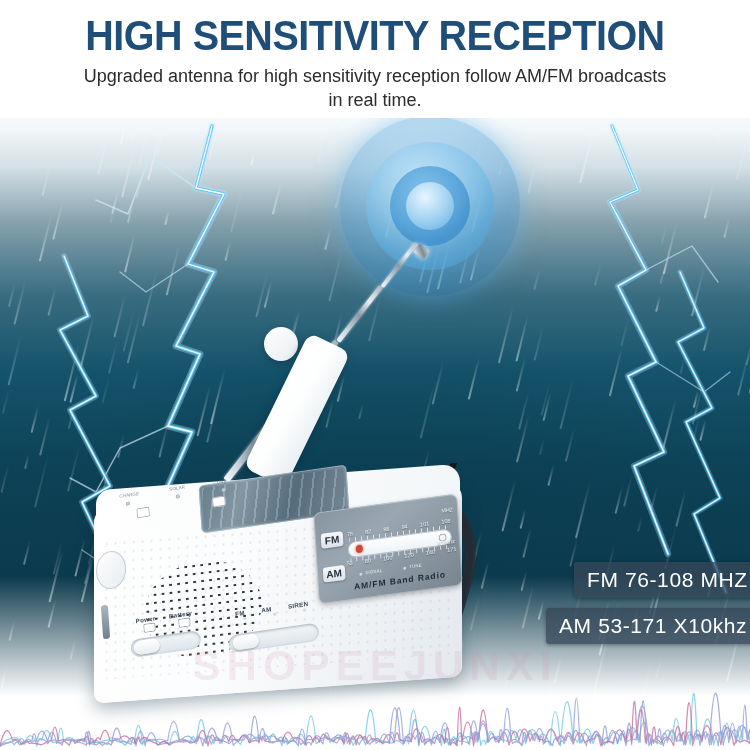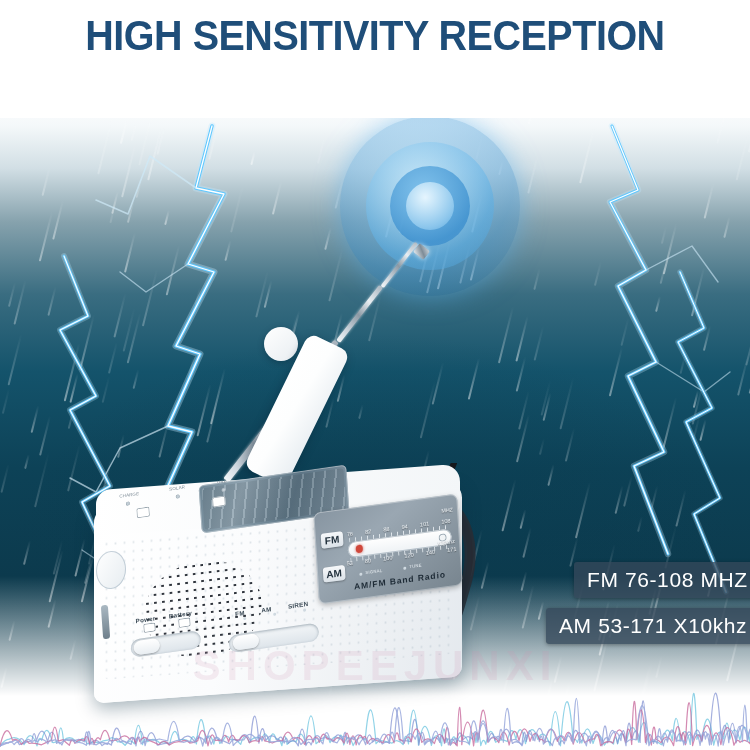--- a/index.html
+++ b/index.html
@@ -596,15 +596,16 @@
     <g id="wavegroup" fill="none" stroke-linejoin="round" stroke-linecap="round">
         <path d="M0 116 Q4.7 109.3 9.4 109.1 Q14.4 106.0 19.4 109.6 Q21.8 112.1 24.1 114.6 Q30.6 96.3 37.0 115.8 Q39.4 104.5 41.7 110.3 Q47.0 89.3 52.3 112.5 Q55.3 113.2 58.2 110.4 Q60.8 85.3 63.5 110.8 Q69.4 104.5 75.3 110.8 Q77.4 112.0 79.6 111.4 Q83.3 104.5 87.0 113.8 Q93.0 111.3 98.9 112.8 Q103.5 109.9 108.1 110.1 Q112.8 104.5 117.5 111.9 Q121.3 110.4 125.1 115.4 Q129.7 107.4 134.4 113.9 Q138.4 76.6 142.5 114.6 Q145.0 105.0 147.6 111.7 Q153.8 106.6 159.9 113.2 Q164.8 109.9 169.6 114.7 Q174.4 90.3 179.2 110.6 Q184.6 107.6 190.1 112.4 Q193.2 100.1 196.4 114.0 Q201.0 66.7 205.7 111.2 Q209.7 99.8 213.8 114.0 Q216.8 100.4 219.8 113.5 Q221.8 111.1 223.8 109.1 Q227.0 103.1 230.3 109.7 Q235.5 108.5 240.7 114.4 Q245.0 99.3 249.2 112.5 Q255.5 103.9 261.7 109.6 Q265.5 96.8 269.2 112.8 Q272.7 96.4 276.2 109.9 Q279.1 106.3 281.9 115.7 Q284.5 97.5 287.1 114.4 Q291.6 109.0 296.1 111.8 Q301.0 95.2 305.9 114.3 Q310.9 57.7 316.0 113.7 Q319.4 110.1 322.8 110.1 Q326.4 100.1 330.0 112.7 Q334.5 103.2 339.0 109.1 Q341.3 98.9 343.7 114.9 Q348.4 100.1 353.1 115.6 Q359.2 103.0 365.2 110.2 Q370.6 47.9 376.0 113.7 Q378.4 110.5 380.9 110.7 Q386.3 111.6 391.8 113.2 Q397.4 107.7 403.1 114.5 Q405.8 98.7 408.5 113.8 Q413.5 45.8 418.5 115.2 Q424.9 77.3 431.4 115.4 Q436.5 95.7 441.6 115.8 Q443.9 83.8 446.1 112.5 Q448.4 104.0 450.7 114.9 Q453.6 100.2 456.6 112.4 Q463.0 96.9 469.4 114.9 Q472.7 92.8 476.0 112.5 Q478.4 92.8 480.8 115.6 Q483.3 105.7 485.8 114.2 Q490.6 89.7 495.5 112.2 Q501.4 107.8 507.3 111.5 Q511.6 91.0 515.9 109.1 Q520.7 88.0 525.5 113.7 Q531.6 87.8 537.7 109.3 Q543.9 96.2 550.1 115.7 Q555.3 47.5 560.5 115.8 Q566.8 30.5 573.1 110.1 Q575.3 107.7 577.5 112.4 Q579.7 104.7 581.9 113.0 Q587.4 84.4 593.0 113.5 Q598.6 95.8 604.3 115.1 Q608.9 107.7 613.5 114.1 Q615.6 101.1 617.6 113.9 Q622.0 94.7 626.4 111.9 Q632.5 82.6 638.6 112.1 Q643.9 72.7 649.2 112.7 Q655.4 109.5 661.6 114.7 Q667.0 87.7 672.4 110.5 Q676.2 66.1 680.1 111.3 Q685.2 90.5 690.3 114.4 Q693.6 15.1 696.9 109.4 Q699.3 99.1 701.8 110.6 Q707.7 65.4 713.7 115.2 Q718.8 93.1 723.8 109.1 Q726.9 77.2 730.0 109.2 Q734.9 90.3 739.9 110.2 Q744.7 83.0 749.6 112.4 Q752.1 75.8 754.6 110.0" stroke="#4db8d8" stroke-width="1.25" opacity="0.62"></path>
         <path d="M0 116 Q6.5 112.9 13.0 111.4 Q16.2 108.1 19.4 114.6 Q25.7 112.4 32.0 110.7 Q34.1 96.4 36.3 111.2 Q42.0 90.7 47.6 111.8 Q52.1 91.9 56.6 113.4 Q59.3 110.6 61.9 115.0 Q64.4 108.2 66.9 110.1 Q72.9 111.6 78.8 109.3 Q81.7 110.2 84.5 111.8 Q87.0 90.6 89.4 114.8 Q95.7 105.5 102.0 115.6 Q106.7 111.2 111.4 115.1 Q116.3 83.8 121.2 110.0 Q126.1 111.8 131.1 114.4 Q133.6 101.4 136.0 115.8 Q140.6 86.6 145.1 115.7 Q151.2 90.0 157.3 115.2 Q163.8 113.1 170.3 112.9 Q176.0 110.2 181.8 109.5 Q188.1 101.7 194.5 111.7 Q200.2 102.6 206.0 113.5 Q211.5 85.1 217.1 109.1 Q223.3 110.2 229.5 113.8 Q234.0 106.4 238.6 111.3 Q244.6 97.9 250.6 111.3 Q254.7 59.9 258.9 113.2 Q262.3 85.2 265.7 110.7 Q271.8 101.0 277.9 110.5 Q281.0 102.5 284.2 113.1 Q286.2 103.1 288.2 113.4 Q293.3 106.8 298.3 115.9 Q302.1 82.6 305.9 115.6 Q308.5 109.2 311.2 114.9 Q315.9 100.1 320.6 109.1 Q326.7 105.0 332.9 111.7 Q338.0 98.3 343.1 110.9 Q345.2 92.7 347.3 113.3 Q350.5 106.2 353.7 109.6 Q359.7 98.3 365.7 114.7 Q369.2 96.6 372.6 112.1 Q377.4 103.6 382.2 114.0 Q385.8 110.9 389.4 113.1 Q394.8 43.9 400.3 110.9 Q405.6 110.1 410.9 111.7 Q414.9 65.5 418.9 115.0 Q422.1 90.5 425.3 113.9 Q428.0 110.0 430.8 111.0 Q435.4 103.7 440.0 112.1 Q442.2 98.3 444.4 113.5 Q446.4 101.9 448.4 114.9 Q452.1 103.6 455.9 114.8 Q459.4 93.7 462.9 109.9 Q467.9 103.7 472.9 109.5 Q475.4 92.4 477.9 112.1 Q483.0 75.4 488.1 111.3 Q491.5 95.8 494.9 110.3 Q498.0 102.6 501.1 109.6 Q506.7 87.1 512.4 113.4 Q517.2 109.5 522.0 114.9 Q524.1 91.5 526.3 111.4 Q529.7 90.2 533.1 110.4 Q536.2 94.8 539.4 111.6 Q541.4 99.6 543.4 114.1 Q547.9 107.4 552.4 115.7 Q555.8 100.4 559.3 114.8 Q561.7 107.2 564.2 113.8 Q568.0 99.3 571.7 111.2 Q575.6 90.4 579.4 109.3 Q584.9 95.2 590.4 113.2 Q596.2 87.6 602.0 115.8 Q604.9 77.7 607.7 112.8 Q612.6 87.5 617.5 113.4 Q621.7 92.3 626.0 115.6 Q628.9 73.3 631.8 110.7 Q635.9 90.0 640.1 112.4 Q643.2 28.4 646.3 114.1 Q649.9 95.7 653.5 113.3 Q658.5 97.6 663.4 115.9 Q665.5 104.2 667.5 112.2 Q671.9 88.1 676.2 111.5 Q680.0 94.2 683.8 115.0 Q688.4 92.0 693.1 109.6 Q697.5 89.7 701.9 111.8 Q705.7 90.1 709.5 115.0 Q715.4 13.8 721.2 110.0 Q725.0 79.6 728.8 112.6 Q732.5 74.1 736.1 113.0 Q741.9 79.5 747.7 109.5 Q753.8 77.3 759.9 114.6" stroke="#7f8fd0" stroke-width="1.25" opacity="0.70"></path>
         <path d="M0 116 Q6.3 88.6 12.5 110.3 Q17.1 107.2 21.6 114.5 Q25.4 107.7 29.1 113.3 Q35.3 112.7 41.5 114.8 Q46.5 112.0 51.5 110.4 Q54.9 83.7 58.2 111.1 Q60.7 110.5 63.1 109.7 Q66.3 112.8 69.4 115.3 Q72.1 105.5 74.8 113.3 Q79.6 108.1 84.3 110.4 Q87.0 101.5 89.7 113.7 Q91.9 102.8 94.1 114.6 Q97.2 104.0 100.3 109.8 Q105.2 90.4 110.0 110.7 Q114.4 110.9 118.8 109.4 Q124.5 102.4 130.1 109.6 Q132.8 103.6 135.5 113.5 Q137.7 102.8 139.8 111.7 Q144.1 103.7 148.4 110.2 Q153.6 112.2 158.7 114.7 Q164.0 107.8 169.2 115.1 Q175.2 110.6 181.2 111.8 Q185.5 108.7 189.8 113.0 Q193.8 113.0 197.8 110.6 Q202.9 87.9 208.0 115.9 Q211.7 97.2 215.3 110.5 Q218.3 110.1 221.4 110.9 Q225.0 99.4 228.6 112.0 Q232.0 99.9 235.4 109.8 Q237.8 110.9 240.1 109.3 Q244.8 100.4 249.4 112.8 Q254.2 109.2 259.0 111.6 Q261.9 102.2 264.7 111.0 Q268.5 111.6 272.3 113.0 Q277.4 110.3 282.5 110.5 Q287.8 94.2 293.2 109.6 Q298.9 103.8 304.7 114.4 Q309.0 98.0 313.3 112.1 Q316.3 102.0 319.3 112.3 Q323.2 98.0 327.1 109.1 Q330.4 107.3 333.7 111.5 Q338.8 103.2 344.0 113.2 Q347.0 92.5 349.9 114.5 Q353.0 96.9 356.2 114.8 Q359.5 99.2 362.9 109.0 Q365.2 102.4 367.5 113.3 Q371.4 105.8 375.2 110.0 Q379.1 111.2 383.1 112.6 Q388.5 96.6 394.0 112.9 Q396.7 94.5 399.3 109.8 Q401.7 108.8 404.2 113.2 Q407.7 101.5 411.2 111.8 Q416.5 85.9 421.8 112.3 Q428.1 105.0 434.4 113.6 Q439.6 95.5 444.8 112.9 Q447.4 80.7 449.9 114.9 Q453.6 109.8 457.2 115.9 Q459.5 39.3 461.8 114.7 Q467.7 69.0 473.6 115.8 Q476.2 93.2 478.7 109.1 Q483.3 49.4 487.9 112.3 Q493.3 102.7 498.8 112.7 Q504.0 90.7 509.2 115.0 Q514.1 90.0 519.0 110.6 Q524.5 86.8 530.0 111.4 Q534.9 96.7 539.7 110.0 Q542.2 108.3 544.7 112.3 Q551.0 87.0 557.4 111.3 Q560.7 101.5 564.1 110.5 Q568.7 92.4 573.3 114.2 Q579.0 91.9 584.6 112.7 Q589.5 108.8 594.4 109.0 Q597.5 97.2 600.6 115.6 Q606.8 109.4 612.9 113.1 Q619.3 86.8 625.7 112.4 Q628.7 84.7 631.7 114.5 Q634.3 30.8 636.8 109.5 Q641.1 49.0 645.4 112.3 Q648.4 93.3 651.4 115.0 Q653.7 82.1 656.1 109.4 Q658.5 110.1 660.9 112.7 Q667.3 100.0 673.6 115.7 Q677.4 80.7 681.3 109.7 Q683.4 93.5 685.5 114.6 Q689.1 30.1 692.6 115.7 Q697.1 96.8 701.5 110.6 Q706.9 80.0 712.2 110.8 Q716.6 93.3 720.9 114.7 Q727.4 80.5 733.9 115.2 Q737.0 107.5 740.1 112.3 Q745.5 107.6 750.9 114.6" stroke="#c86a9c" stroke-width="1.25" opacity="0.78"></path>
         <path d="M0 116 Q4.0 111.5 8.1 113.0 Q11.1 110.2 14.2 114.6 Q16.3 111.1 18.3 112.5 Q21.6 104.4 24.8 113.2 Q28.4 106.0 32.0 112.7 Q34.5 108.7 37.1 111.8 Q42.5 105.8 47.9 113.8 Q50.1 108.0 52.4 111.0 Q56.0 107.6 59.6 113.8 Q63.5 110.4 67.4 109.3 Q71.6 108.1 75.8 112.9 Q81.1 111.3 86.4 115.3 Q88.7 88.3 91.0 114.0 Q93.7 113.7 96.3 114.8 Q101.9 110.4 107.4 114.4 Q109.9 107.2 112.4 112.6 Q116.3 104.4 120.2 112.1 Q123.5 110.1 126.7 113.1 Q131.9 103.7 137.1 111.0 Q139.1 101.8 141.1 113.8 Q144.8 111.7 148.6 109.4 Q154.0 110.8 159.4 109.0 Q163.5 110.3 167.7 110.8 Q173.6 72.4 179.4 110.4 Q181.8 112.6 184.2 112.2 Q189.5 109.8 194.8 112.7 Q198.7 97.9 202.7 116.0 Q206.9 97.7 211.2 114.3 Q216.6 101.1 222.0 113.3 Q227.6 71.9 233.2 115.5 Q238.5 108.9 243.8 109.9 Q250.2 98.5 256.5 110.3 Q259.3 99.4 262.0 111.0 Q266.1 99.8 270.3 111.8 Q275.1 111.7 280.0 111.1 Q284.8 112.4 289.6 110.8 Q295.3 102.5 300.9 114.5 Q307.1 107.5 313.3 109.9 Q318.1 105.7 322.9 113.9 Q326.2 94.1 329.6 109.0 Q333.3 112.1 337.0 112.9 Q343.1 101.9 349.3 109.3 Q354.2 103.8 359.1 114.8 Q364.3 102.7 369.5 114.4 Q372.3 111.3 375.1 110.5 Q377.3 106.0 379.5 112.4 Q384.4 95.3 389.3 113.4 Q391.9 92.3 394.5 110.5 Q398.9 43.1 403.4 113.8 Q409.3 96.1 415.2 109.3 Q419.9 95.1 424.6 114.8 Q428.0 105.8 431.4 113.3 Q435.6 89.5 439.7 112.4 Q445.1 71.9 450.5 115.1 Q455.0 104.2 459.6 111.3 Q464.4 110.5 469.2 113.6 Q473.6 70.0 477.9 110.0 Q483.2 70.6 488.6 111.9 Q493.7 102.1 498.8 110.1 Q501.1 87.6 503.4 112.1 Q507.2 45.4 511.0 110.9 Q516.5 106.4 522.0 115.8 Q528.4 94.2 534.8 110.9 Q539.7 85.5 544.6 112.0 Q550.4 87.2 556.2 109.6 Q561.2 101.3 566.1 110.7 Q569.6 94.0 573.1 112.8 Q576.4 23.8 579.7 113.2 Q583.1 105.6 586.4 115.8 Q588.8 99.3 591.2 110.6 Q596.9 91.9 602.5 113.7 Q605.9 103.7 609.3 110.2 Q615.1 92.9 620.9 110.6 Q623.5 89.6 626.0 112.5 Q631.0 107.6 636.0 109.9 Q642.4 38.8 648.9 115.7 Q653.0 105.3 657.2 113.8 Q659.3 85.5 661.4 110.4 Q664.5 96.2 667.6 109.8 Q672.4 92.7 677.1 110.9 Q681.7 108.9 686.2 113.0 Q689.4 97.2 692.6 111.6 Q696.4 93.8 700.1 115.4 Q702.8 93.3 705.4 109.2 Q708.4 96.2 711.3 114.6 Q714.7 94.5 718.2 116.0 Q720.7 86.2 723.2 115.1 Q729.6 86.6 736.0 111.2 Q739.3 81.4 742.5 111.7 Q744.8 38.7 747.2 111.4 Q750.6 86.7 754.0 111.3" stroke="#9aa9dc" stroke-width="1.25" opacity="0.86"></path>
       </g>
   </svg>
 
   <div class="header">
     <h1 class="title">HIGH SENSITIVITY RECEPTION</h1>
+    <p class="subtitle">Upgraded antenna for high sensitivity reception follow AM/FM broadcasts in real time.</p>
   </div>
 
 </div>
 
 </body></html>

